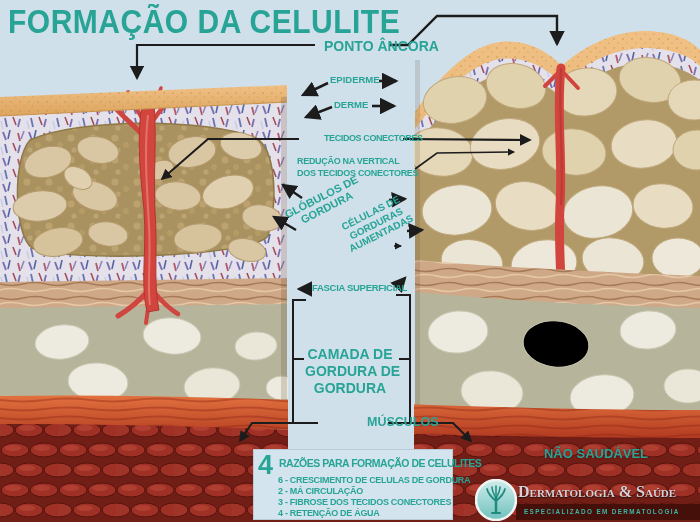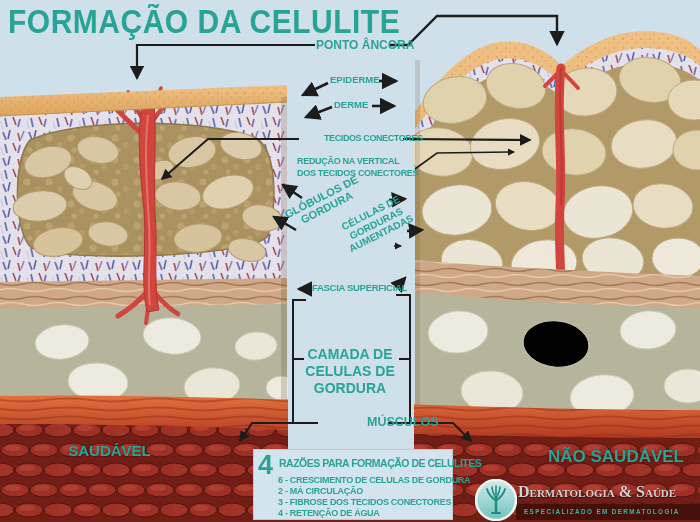--- a/index.html
+++ b/index.html
@@ -6,32 +6,32 @@
     --accent:#28a497; --background:#cfe0ea; --arrow:#1c1c1c;
     --box_bg:#d3e4ee; --logo_band:#451009; --logo_text:#d4d2d8;
   }
   *{margin:0;padding:0;box-sizing:border-box;}
   body{width:700px;height:522px;overflow:hidden;font-family:"Liberation Sans",sans-serif;}
   #stage{position:relative;width:700px;height:413px;background:var(--background);}
   #stage > svg{position:absolute;left:0;top:0;}
   .lbl{position:absolute;color:var(--accent);font-weight:bold;line-height:1.12;white-space:nowrap;}
   .ctr{text-align:center;}
   #title{left:8px;top:4px;font-size:30px;letter-spacing:.5px;transform:scaleY(1.08);transform-origin:top left;}
-  #ponto{left:316px;top:39px;font-size:12px;width:72px;}
+  #ponto{left:324px;top:39px;font-size:14px;width:72px;}
   #epiderme{left:330px;top:75px;font-size:9.5px;}
   #derme{left:334px;top:100px;font-size:9.5px;}
   #tecidos{left:302px;top:133px;width:98px;font-size:9px;letter-spacing:-.4px;margin-left:22px;}
   #reducao{left:297px;top:155px;font-size:9px;letter-spacing:-.3px;line-height:12px;white-space:nowrap;}
   #globulos{left:276px;top:190px;width:96px;font-size:11px;line-height:12px;transform:rotate(-27deg);}
   #celulas{left:328px;top:206px;width:96px;font-size:10px;line-height:11.5px;transform:rotate(-27deg);}
   #fascia{left:312px;top:283px;font-size:9.5px;letter-spacing:-.3px;}
   #camada{left:305px;top:330px;width:90px;font-size:14px;line-height:17px;margin-top:16px;}
   #musculos{left:320px;top:415px;width:66px;font-size:12.5px;padding-left:47px;}
   #saudavel{left:62px;top:443px;width:95px;font-size:15px;text-shadow:0 0 2px rgba(60,0,0,.55);}
-  #nao-saudavel{left:536px;top:447px;width:120px;font-size:17px;text-shadow:0 0 2px rgba(60,0,0,.55);margin-left:12px;}
+  #nao-saudavel{left:536px;top:447px;width:120px;font-size:13px;text-shadow:0 0 2px rgba(60,0,0,.55);}
   .lbl div{display:block;}
   #reasons-box{position:absolute;left:253px;top:449px;width:200px;height:71px;background:var(--box_bg);border:1px solid #b9cdd8;}
   #reasons-num{position:absolute;left:4px;top:0px;font-size:27px;color:var(--accent);font-weight:bold;}
   #reasons-title{position:absolute;left:25px;top:7px;font-size:10.5px;letter-spacing:-.5px;color:var(--accent);font-weight:bold;white-space:nowrap;}
   .reason{position:absolute;left:24px;font-size:9px;letter-spacing:-.3px;color:var(--accent);font-weight:bold;white-space:nowrap;}
   #logo{position:absolute;left:472px;top:478px;width:228px;height:44px;}
   #logo-band{position:absolute;left:44px;top:26px;width:184px;height:16px;background:var(--logo_band);}
   #logo-name{position:absolute;left:46px;top:5px;width:182px;font-family:Liberation Serif, serif;font-variant:small-caps;font-weight:bold;font-size:16px;color:var(--logo_text);text-shadow:0 1px 1px #2a0c08;white-space:nowrap;}
   #logo-sub{position:absolute;left:52px;top:30px;font-size:6.3px;letter-spacing:1.4px;color:#3fb3a4;font-weight:bold;white-space:nowrap;}
   #logo-circle{position:absolute;left:3px;top:1px;}
@@ -249,25 +249,24 @@
     <div>GORDURA</div>
   </div>
   <div class="lbl ctr" id="celulas">
     <div>CÉLULAS DE</div>
     <div>GORDURAS</div>
     <div>AUMENTADAS</div>
   </div>
   <div class="lbl" id="fascia">FASCIA SUPERFICIAL</div>
   <div class="lbl ctr" id="camada">
     <div>CAMADA DE</div>
-    <div>CELULAS DE</div>
+    <div>GORDURA DE</div>
     <div>GORDURA</div>
   </div>
   <div class="lbl ctr" id="musculos">MÚSCULOS</div>
-  <div class="lbl ctr" id="saudavel">SAUDÁVEL</div>
   <div class="lbl ctr" id="nao-saudavel">NÃO SAUDÁVEL</div>
 
   <div id="reasons-box">
     <div id="reasons-num">4</div>
     <div id="reasons-title">RAZÕES PARA FORMAÇÃO DE CELULITES</div>
     <div class="reason" style="top:25px">6 - CRESCIMENTO DE CELULAS DE GORDURA</div>
     <div class="reason" style="top:36px">2 - MÁ CIRCULAÇÃO</div>
     <div class="reason" style="top:47px">3 - FIBROSE DOS TECIDOS CONECTORES</div>
     <div class="reason" style="top:58px">4 - RETENÇÃO DE ÁGUA</div>
   </div>

